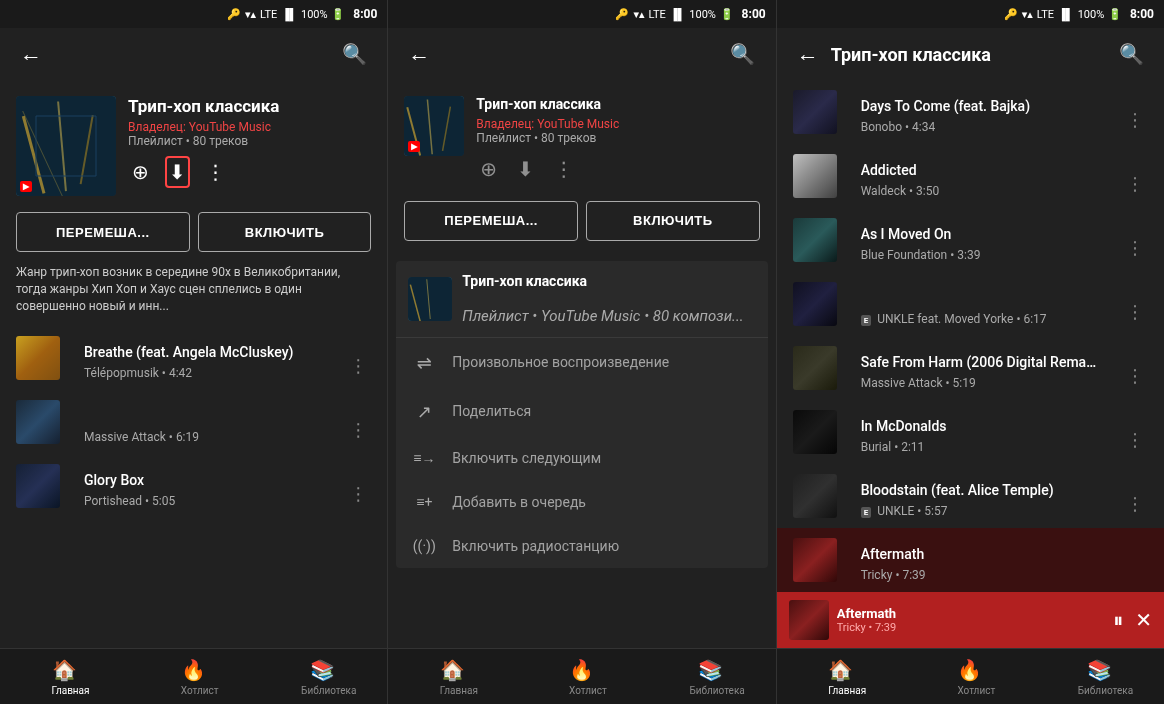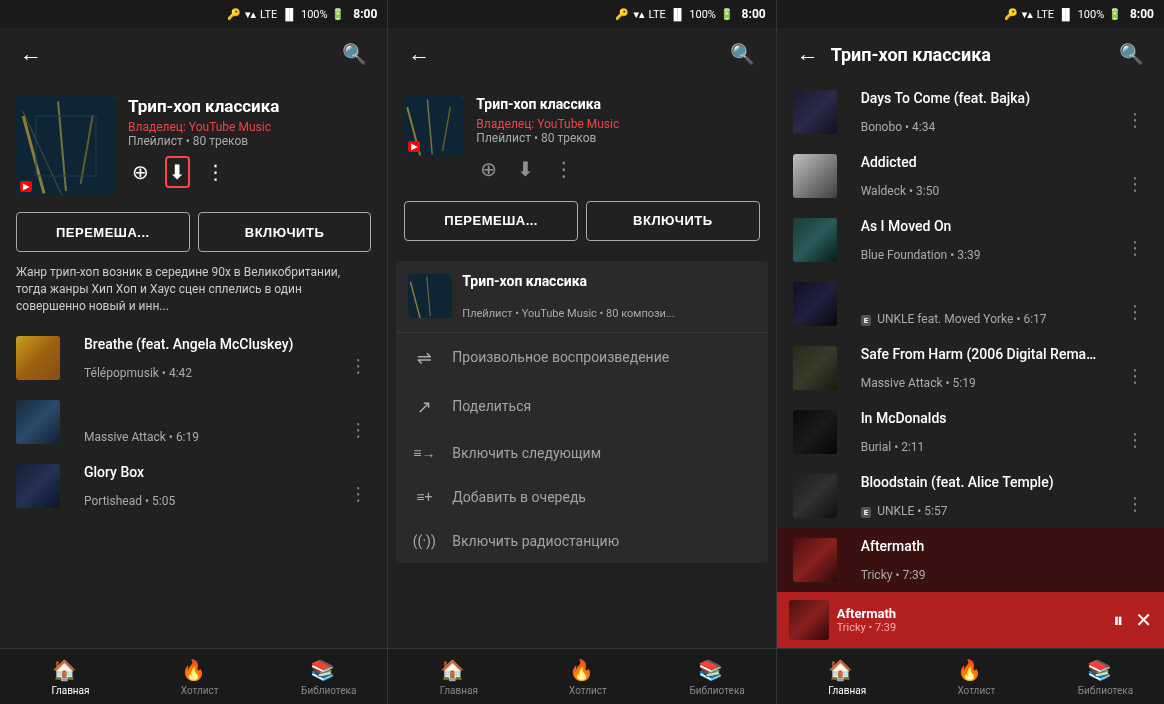--- a/index.html
+++ b/index.html
@@ -228,21 +228,21 @@
       color: #fff;
       font-size: 14px;
       font-weight: 500;
       white-space: nowrap;
       overflow: hidden;
       text-overflow: ellipsis;
     }
     .track-sub {
       color: #aaa;
       font-size: 12px;
-      margin-top: 14px;
+      margin-top: 6px;
     }
     .track-more {
       color: #888;
       font-size: 18px;
       cursor: pointer;
       padding: 4px;
     }
     .track-e-badge {
       background: #555;
       color: #fff;
@@ -300,22 +300,23 @@
       gap: 10px;
       border-bottom: 1px solid #3a3a3a;
     }
     .context-menu-title {
       color: #fff;
       font-size: 14px;
       font-weight: bold;
     }
     .context-menu-sub {
       color: #aaa;
-      font-size: 11px;
+      font-size: 15px;
       margin-top: 18px;
+      font-style: italic;
     }
     .context-menu-item {
       display: flex;
       align-items: center;
       padding: 14px 16px;
       gap: 16px;
       cursor: pointer;
     }
     .context-menu-icon {
       color: #aaa;

